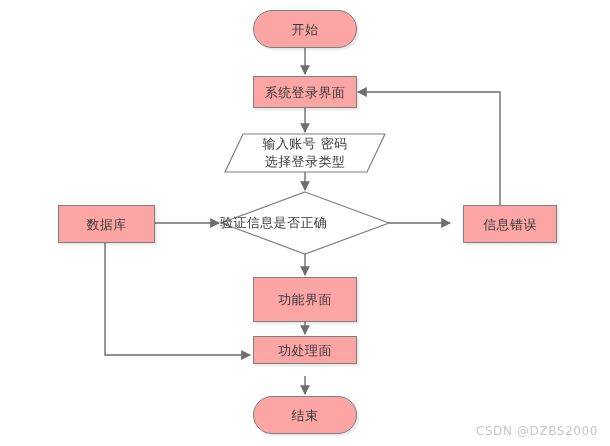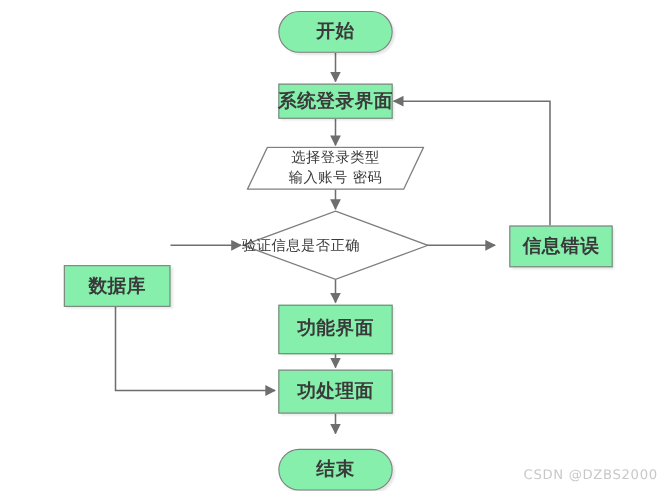--- a/index.html
+++ b/index.html
@@ -22,26 +22,25 @@
     height: 446px;
   }
   .node {
     position: absolute;
     box-sizing: border-box;
     display: flex;
     align-items: center;
     justify-content: center;
     text-align: center;
     color: #3a3a3a;
-    font-size: 17px;
+    font-size: 13px;
     line-height: 17px;
     letter-spacing: 0.4px;
-    background: #86efac;
+    background: #fca5a5;
     white-space: nowrap;
-    font-weight: bold;
   }
   .rect {
     border: 1px solid #7f7f7f;
     box-shadow: 2px 2px 2px rgba(0,0,0,0.10);
   }
   .terminator {
     border: 1px solid #7f7f7f;
     border-radius: 19px;
     box-shadow: 2px 2px 2px rgba(0,0,0,0.10);
   }
@@ -140,47 +139,47 @@
 
 <div class="node rect" style="left:253px; top:76px; width:104px; height:32px;">
   <span>系统登录界面</span>
 </div>
 
 <div class="para-wrap" style="left:224px; top:133px; width:162px; height:40px;">
   <svg class="para-shape" viewBox="0 0 162 40" xmlns="http://www.w3.org/2000/svg">
     <polygon points="19,1 161,1 143,39 1,39" fill="#ffffff" stroke="#7f7f7f" stroke-width="1.2"></polygon>
   </svg>
   <div class="para-label">
+    <span>输入账号 密码</span>
     <span>选择登录类型</span>
-    <span>输入账号 密码</span>
   </div>
 </div>
 
 <div class="diamond-wrap" style="left:220px; top:191px; width:170px; height:64px;">
   <svg class="diamond-shape" viewBox="0 0 170 64" xmlns="http://www.w3.org/2000/svg">
     <polygon points="85,1 169,32 85,63 1,32" fill="#ffffff" stroke="#7f7f7f" stroke-width="1.2"></polygon>
   </svg>
   <div class="diamond-label">
     <span>验证信息是否正确</span>
   </div>
 </div>
 
-<div class="node rect" style="left:58px; top:205px; width:97px; height:38px;margin-top:36px;">
+<div class="node rect" style="left:58px; top:205px; width:97px; height:38px;">
   <span>数据库</span>
 </div>
 
 <div class="node rect" style="left:453px; top:205px; width:94px; height:38px;margin-left:10px;">
   <span>信息错误</span>
 </div>
 
 <div class="node rect" style="left:253px; top:277px; width:104px; height:45px;">
   <span>功能界面</span>
 </div>
 
-<div class="node rect" style="left:253px; top:336px; width:104px; height:40px;">
+<div class="node rect" style="left:253px; top:336px; width:104px; height:28px;">
   <span>功处理面</span>
 </div>
 
-<div class="node terminator" style="left:253px; top:408px; width:104px; height:38px;">
+<div class="node terminator" style="left:253px; top:396px; width:104px; height:38px;">
   <span>结束</span>
 </div>
 
 <div class="watermark">CSDN @DZBS2000</div>
 
 </body></html>

